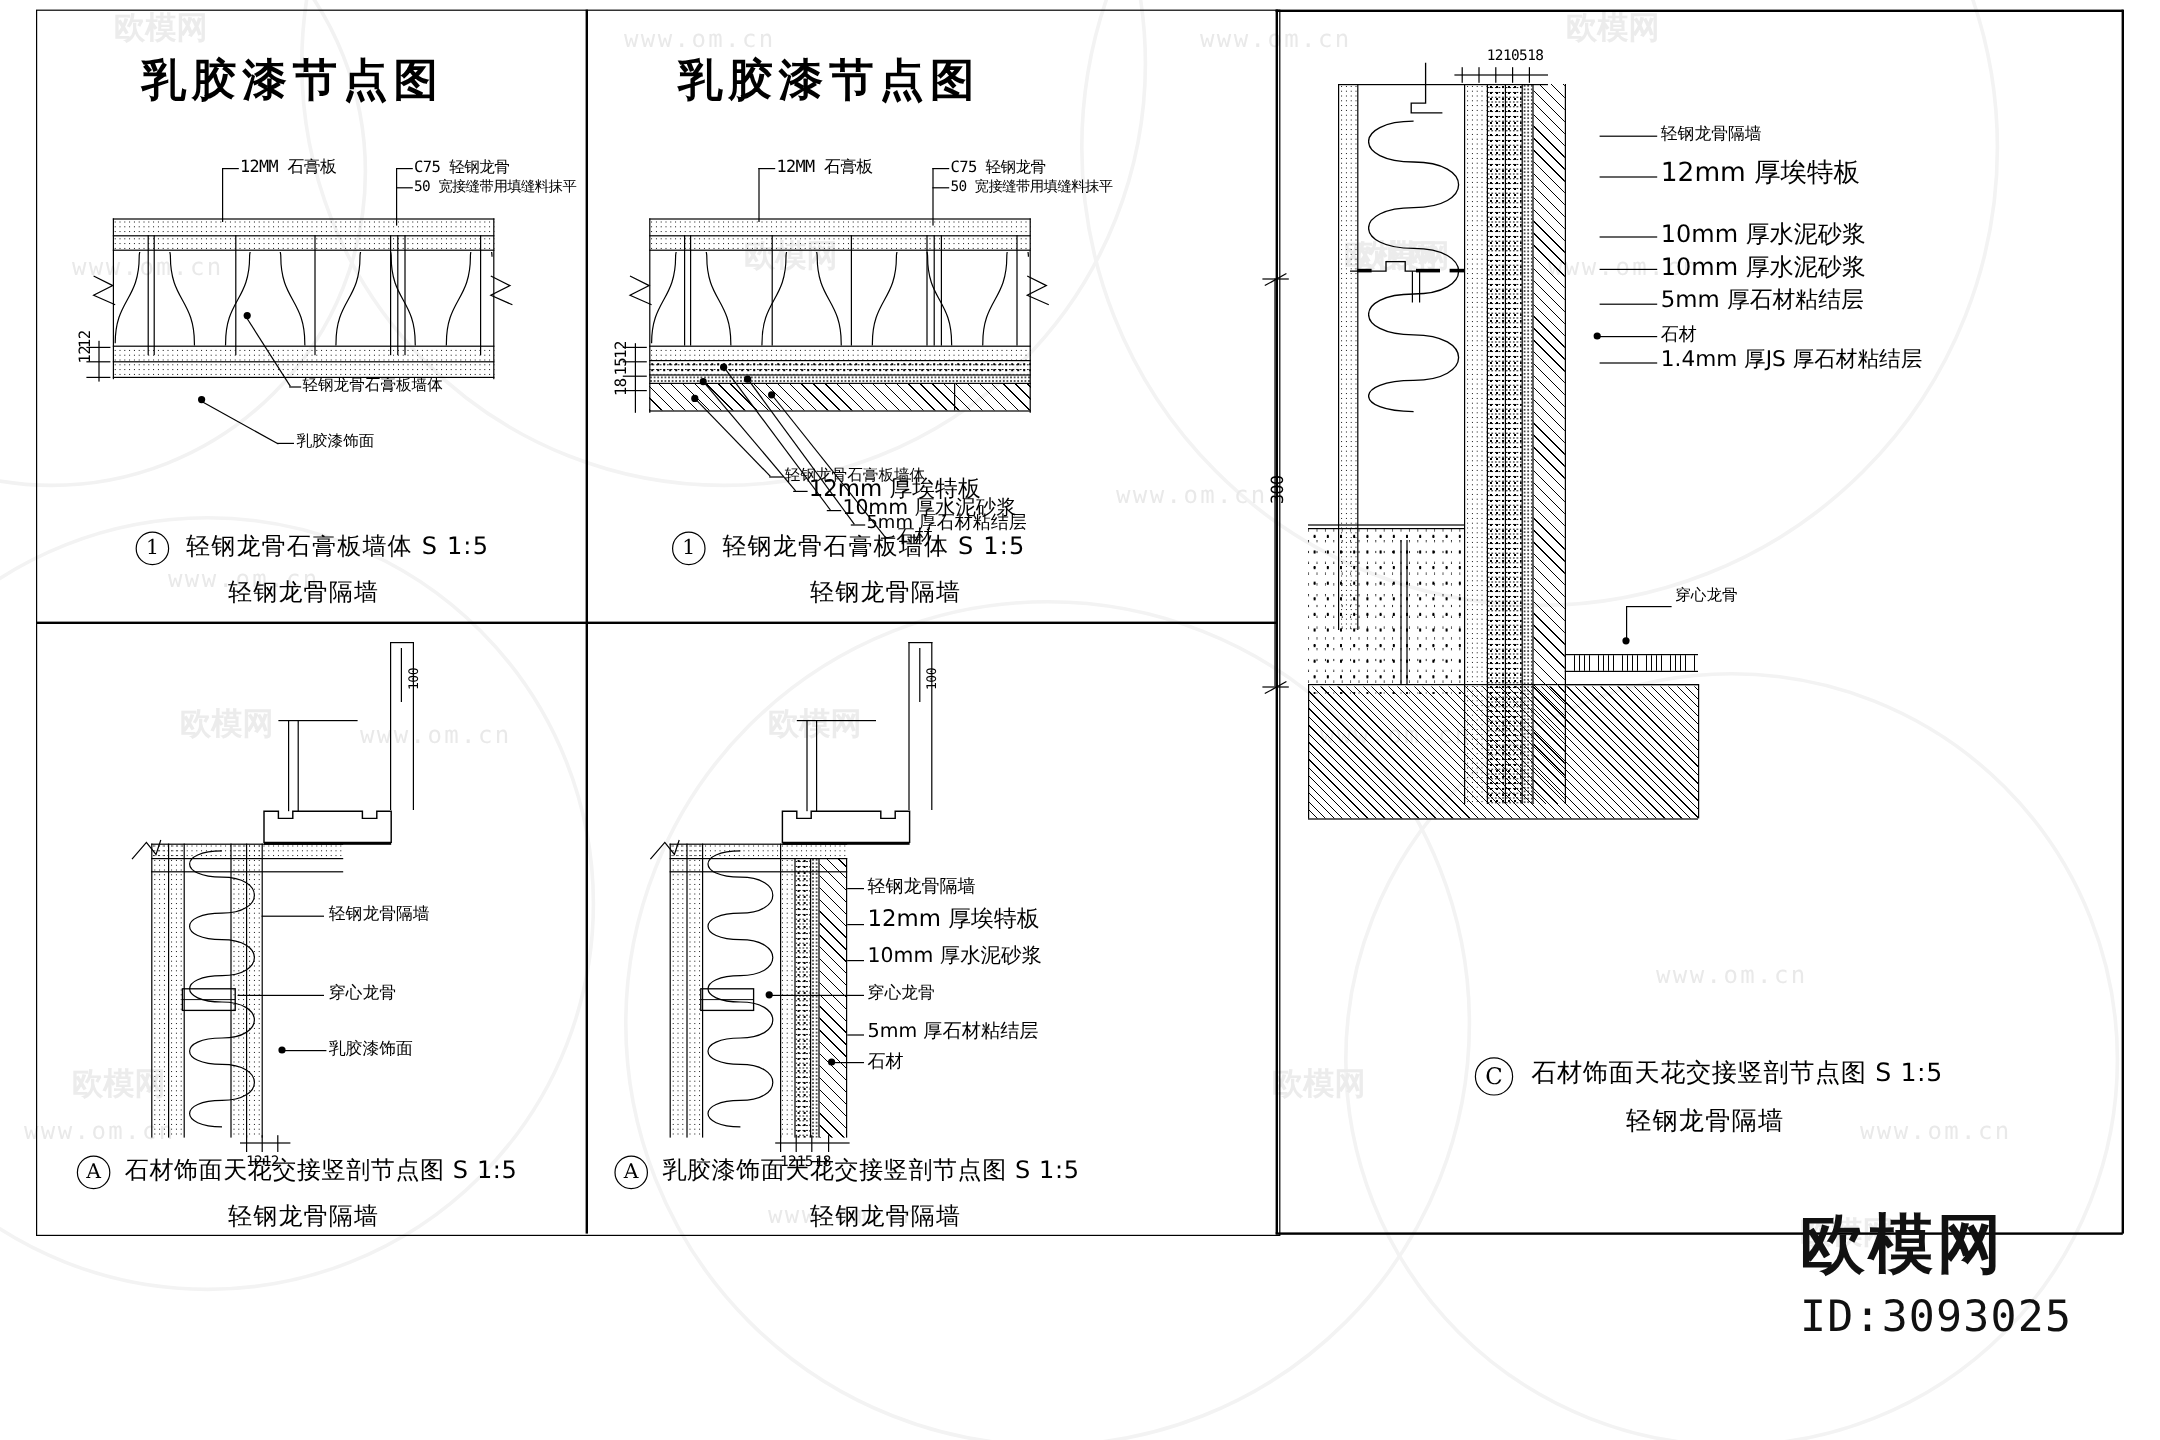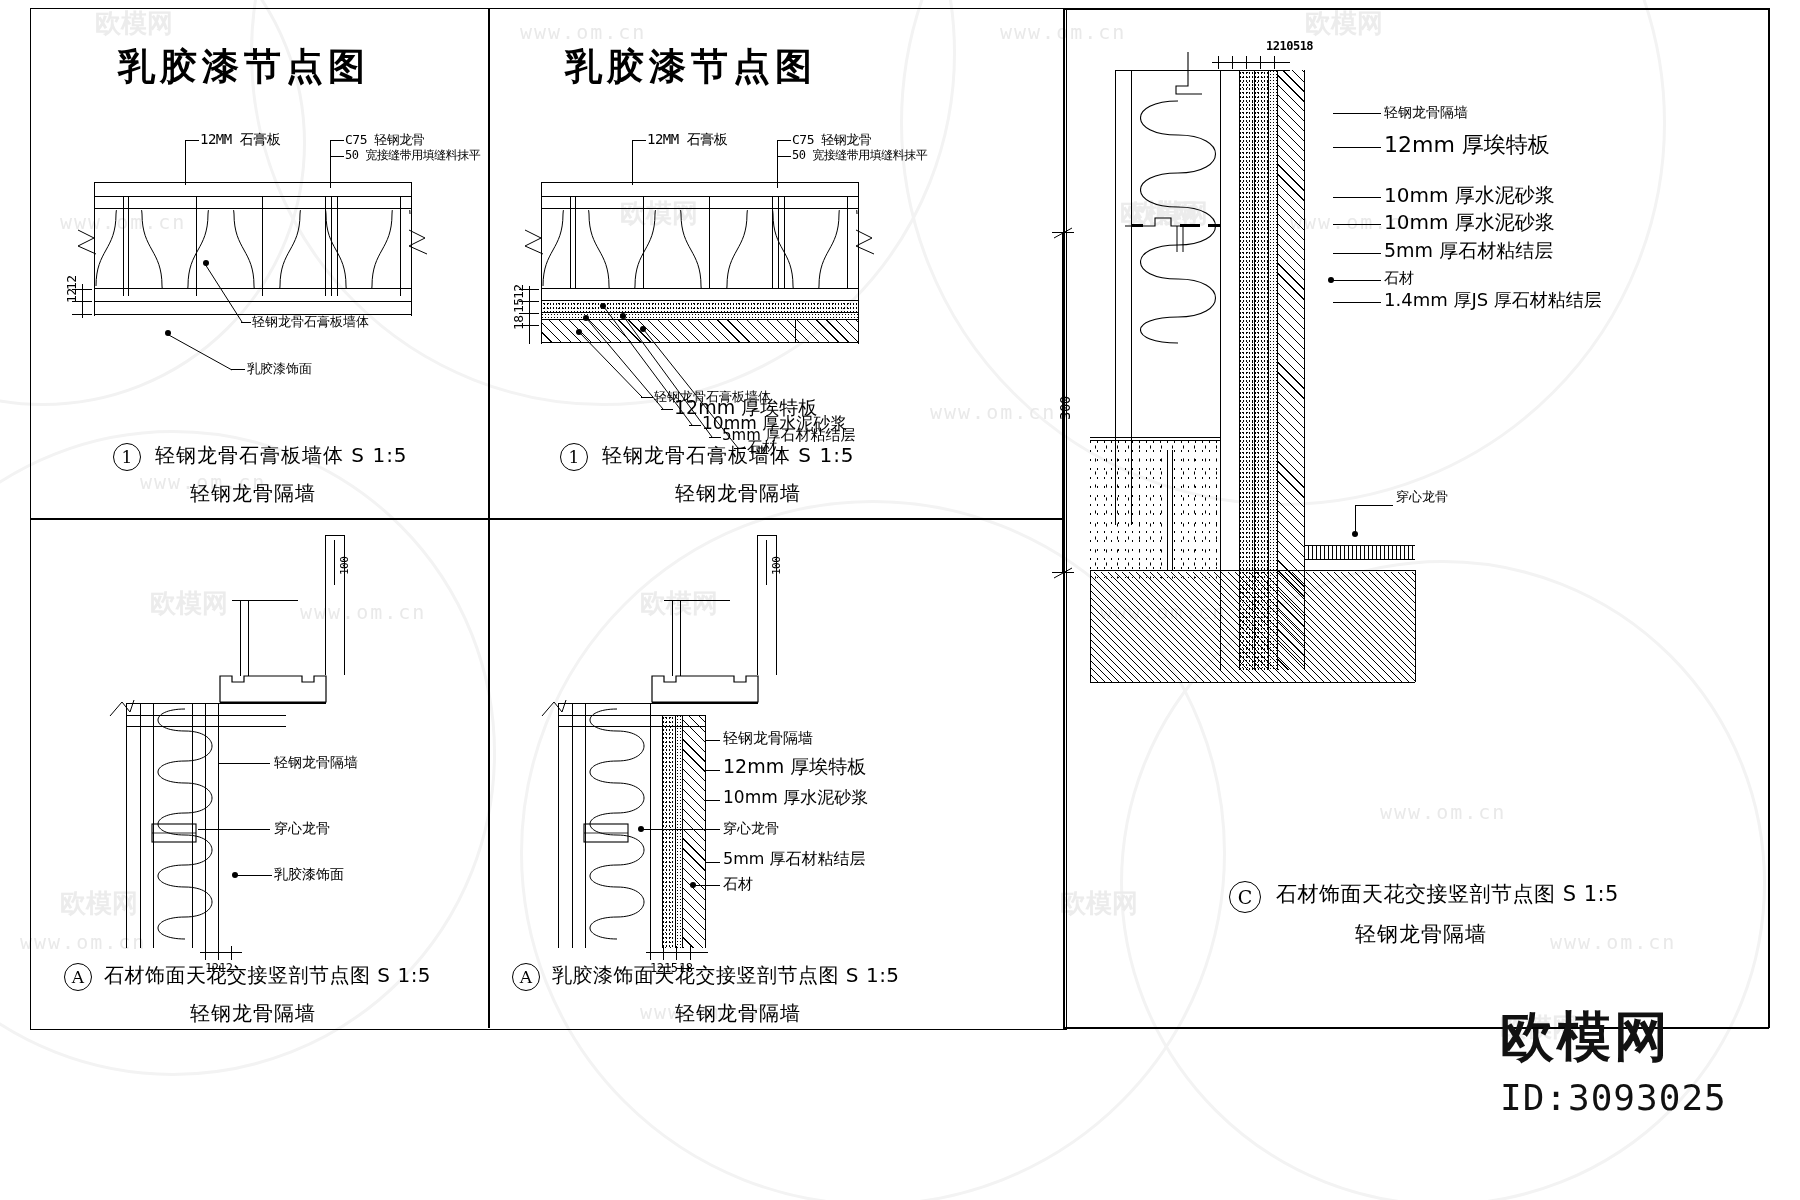--- a/index.html
+++ b/index.html
@@ -444,21 +444,21 @@
 
     <div class="circnum" style="left:512px;top:963px;width:26px;height:26px;">
       <span>A</span>
     </div>
     <div class="txt cn" style="left:552px;top:965px;font-size:20px;letter-spacing:0.5px;">乳胶漆饰面天花交接竖剖节点图   S 1:5</div>
     <div class="txt cn" style="left:675px;top:1003px;font-size:20px;letter-spacing:1px;">轻钢龙骨隔墙</div>
   </div>
 
   <div>
 
-    <div class="txt num" style="left:1266px;top:40px;font-size:12px;font-weight:bold;">
+    <div class="txt num" style="left:1239px;top:40px;font-size:12px;">
       <span>12</span><span>10</span><span>5</span><span>18</span>
     </div>
     <div class="ln lnh" style="left:1212px;top:62px;width:78px;"></div>
     <div class="ln lnv" style="left:1218px;top:56px;height:13px;"></div>
     <div class="ln lnv" style="left:1232px;top:56px;height:13px;"></div>
     <div class="ln lnv" style="left:1246px;top:56px;height:13px;"></div>
     <div class="ln lnv" style="left:1260px;top:56px;height:13px;"></div>
     <div class="ln lnv" style="left:1274px;top:56px;height:13px;"></div>
 
     <div class="ln lnh" style="left:1115px;top:70px;width:175px;"></div>

